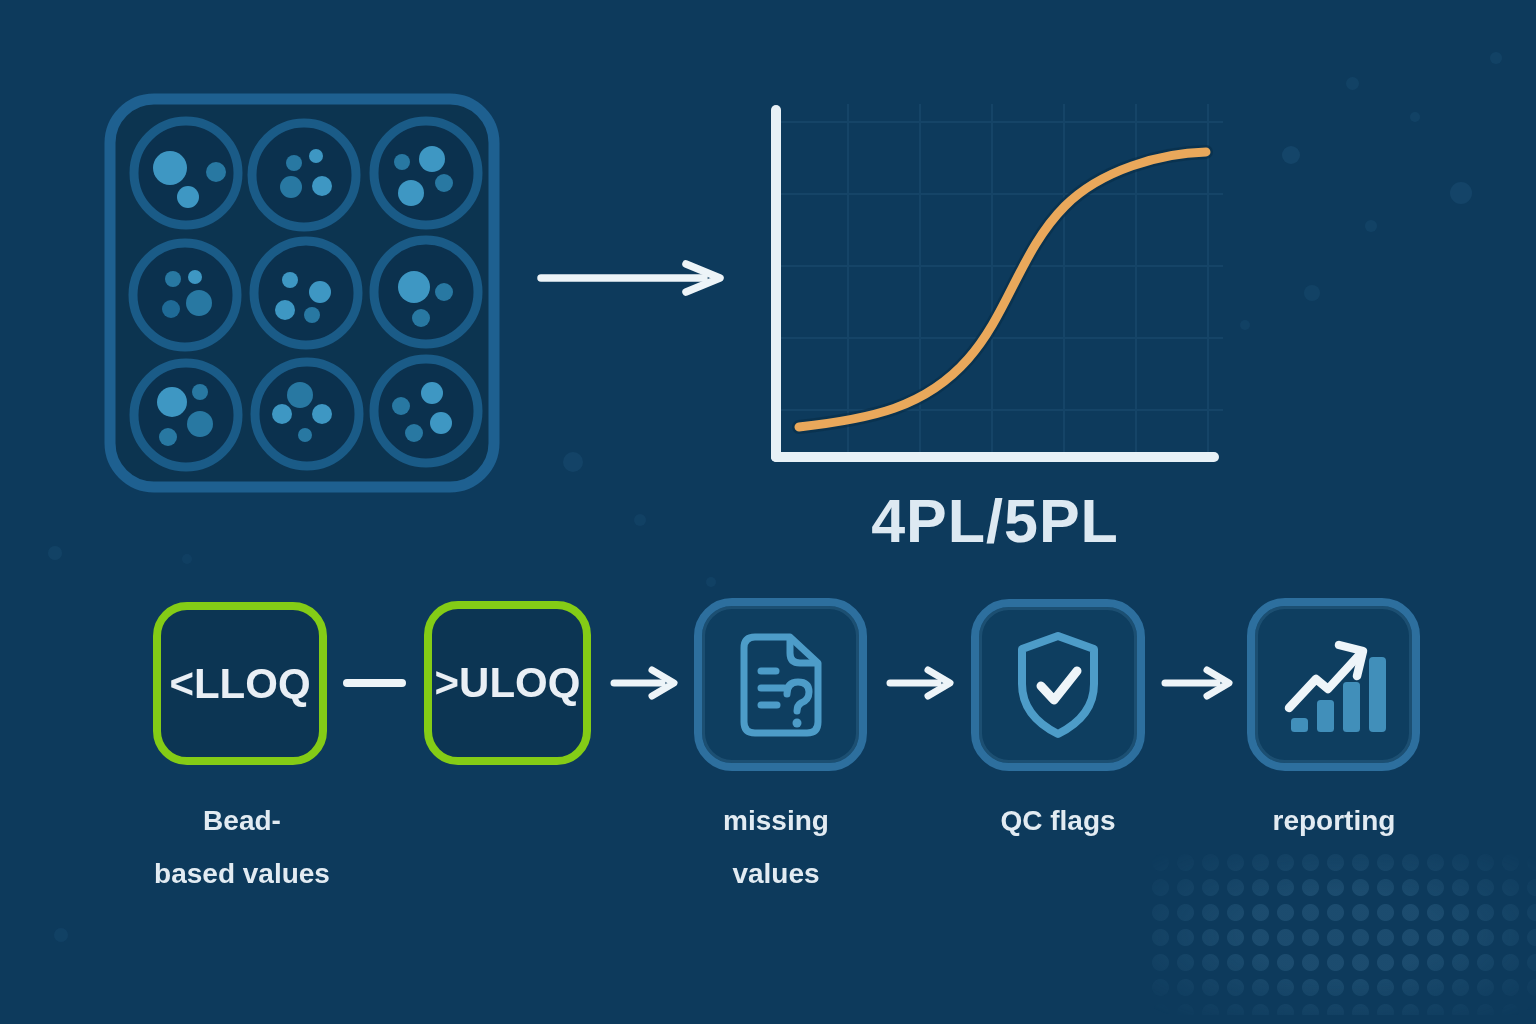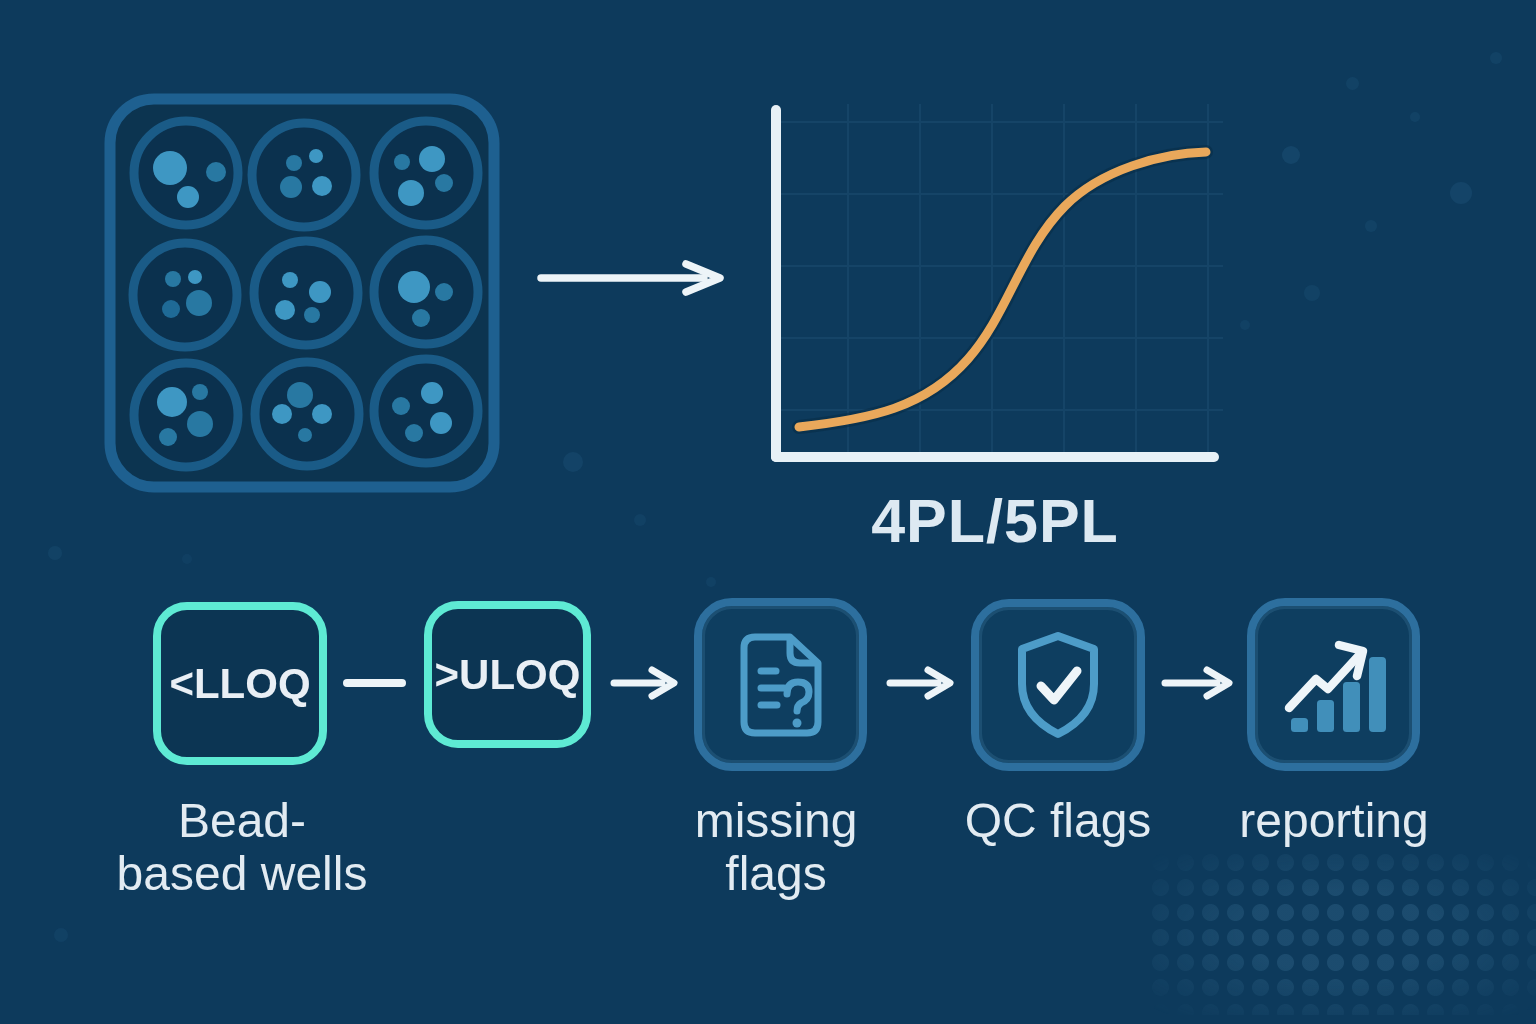--- a/index.html
+++ b/index.html
@@ -30,33 +30,33 @@
     text-align:center;font-size:61px;font-weight:700;color:#dde9f2;
     letter-spacing:1px;
   }
 
   
   .flow-box{
     position:absolute;display:flex;align-items:center;justify-content:center;
     border-radius:34px;box-sizing:border-box;
   }
   .text-box{
-    border:8px solid #5eead4;background:#0c3553;
+    border:8px solid #84cc16;background:#0c3553;
   }
   .icon-box{
     border:8px solid #2d6f9e;background:#0e3e60;
     border-radius:38px;
     box-shadow:inset 0 0 0 3px rgba(96,162,202,0.18);
   }
   .box-label{
     color:#e9eff5;font-weight:700;font-size:42px;white-space:nowrap;
   }
   .caption{
     position:absolute;width:260px;text-align:center;
-    color:#e2ebf2;font-weight:400;font-size:48px;line-height:53px;
+    color:#e2ebf2;font-weight:700;font-size:28px;line-height:53px;
   }
   .caption span{display:block;}
 
   .connector-dash{
     position:absolute;left:343px;top:679px;width:63px;height:8px;
     border-radius:4px;background:#edf4f8;
   }
   .flow-arrow{position:absolute;}
 </style>
 </head>
@@ -177,21 +177,21 @@
   </svg>
 
   <div class="curve-caption">4PL/5PL</div>
 
   <div class="flow-box text-box" style="left:153px;top:602px;width:174px;height:163px;">
     <span class="box-label">&lt;LLOQ</span>
   </div>
 
   <div class="connector-dash"></div>
 
-  <div class="flow-box text-box" style="left:424px;top:601px;width:167px;height:147px;">
+  <div class="flow-box text-box" style="left:424px;top:601px;width:167px;height:164px;">
     <span class="box-label">&gt;ULOQ</span>
   </div>
 
   <svg class="flow-arrow" style="left:610px;top:665px;" width="70" height="36" viewBox="0 0 70 36">
     <line x1="4" y1="18" x2="52" y2="18" stroke="#edf4f8" stroke-width="7" stroke-linecap="round"></line>
     <polyline points="42,5 64,18 42,31" fill="none" stroke="#edf4f8" stroke-width="7" stroke-linecap="round" stroke-linejoin="round"></polyline>
   </svg>
 
   <div class="flow-box icon-box" style="left:694px;top:598px;width:173px;height:173px;">
     <svg width="100" height="110" viewBox="0 0 100 110">
@@ -228,25 +228,25 @@
       <rect x="38" y="70" width="17" height="32" rx="3.5" fill="#418fba"></rect>
       <rect x="64" y="52" width="17" height="50" rx="3.5" fill="#418fba"></rect>
       <rect x="90" y="27" width="17" height="75" rx="4" fill="#418fba"></rect>
       <polyline points="10,78 37,49 49,59 82,23" fill="none" stroke="#eef5f9" stroke-width="8.5" stroke-linecap="round" stroke-linejoin="round"></polyline>
       <polyline points="60,15 84,21 78,46" fill="none" stroke="#eef5f9" stroke-width="8.5" stroke-linecap="round" stroke-linejoin="round"></polyline>
     </svg>
   </div>
 
   <div class="caption" style="left:112px;top:794px;">
     <span>Bead-</span>
-    <span>based wells</span>
+    <span>based values</span>
   </div>
   <div class="caption" style="left:646px;top:794px;">
     <span>missing</span>
-    <span>flags</span>
+    <span>values</span>
   </div>
   <div class="caption" style="left:1204px;top:794px;">
     <span>reporting</span>
   </div>
   <div class="caption" style="left:928px;top:794px;">
     <span>QC flags</span>
   </div>
 
 </div>
 

